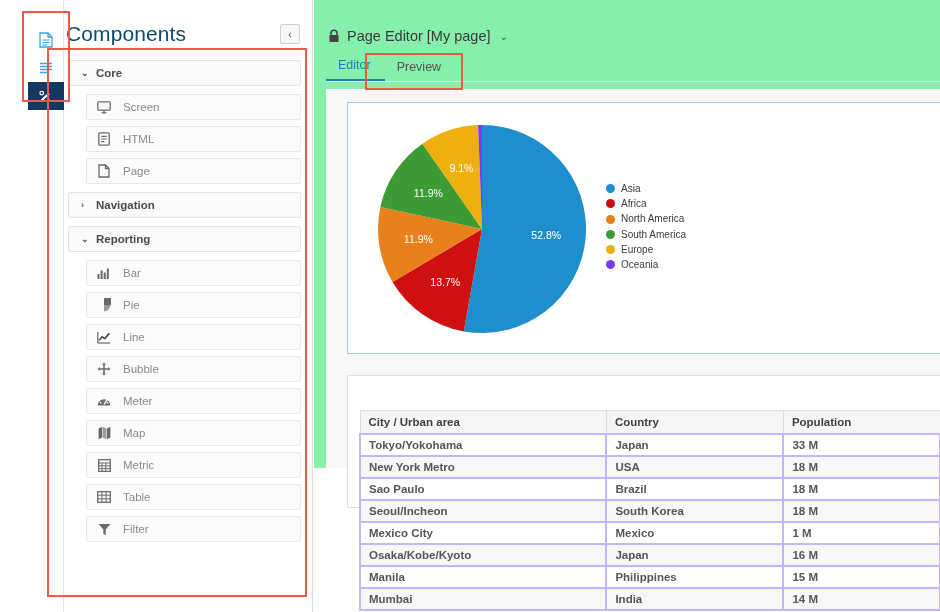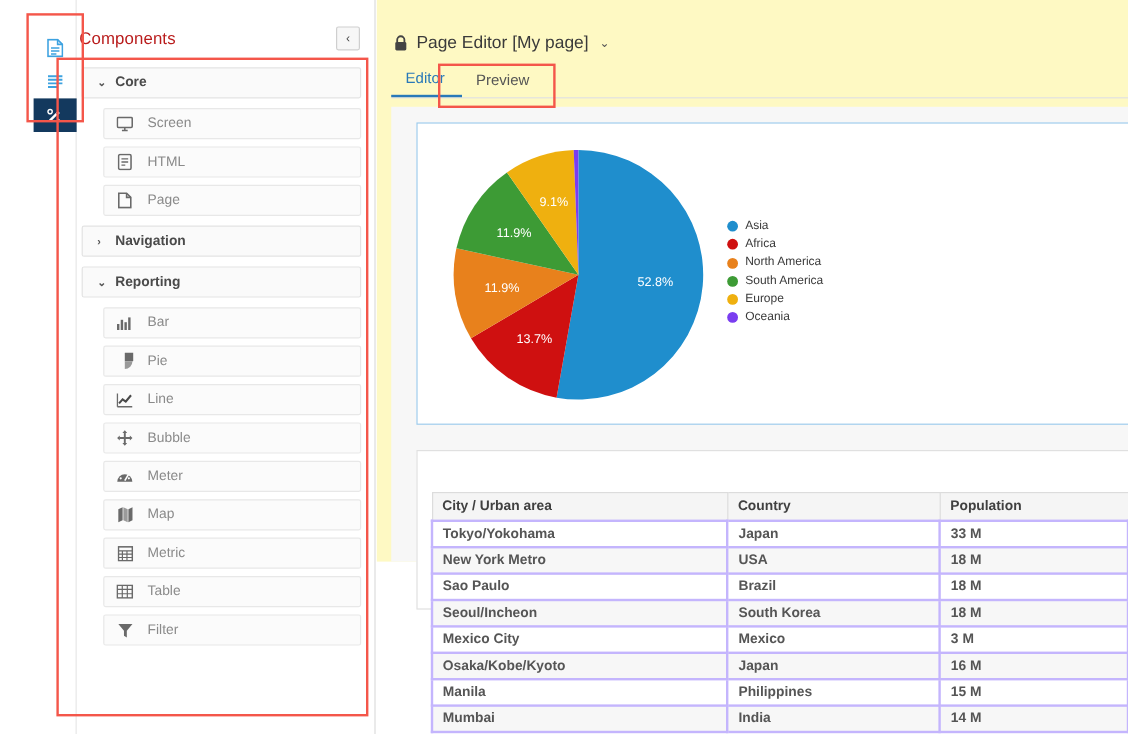--- a/index.html
+++ b/index.html
@@ -32,21 +32,21 @@
   
   .components-panel {
     position: absolute; left: 64px; top: 0; width: 249px; height: 612px;
     background: #ffffff; border-right: 1px solid #dcdcdc;
   }
   .components-head {
     display: flex; align-items: center; justify-content: space-between;
     padding: 22px 12px 14px 0px;
   }
   .components-title {
-    font-size: 14px; color: #b91c1c; font-weight: 400; letter-spacing: .1px;
+    font-size: 21px; color: #0c4a6e; font-weight: 400; letter-spacing: .1px;
     padding-left: 2px;
   }
   .collapse-btn {
     width: 20px; height: 20px; border: 1px solid #cfcfcf; border-radius: 2px;
     background: #f7f7f7; display: flex; align-items: center; justify-content: center;
     cursor: pointer; font-size: 10px; color: #444;
   }
   .panel-scroll { padding: 0 11px 0 4px; }
 
   .group-header {
@@ -62,21 +62,21 @@
     height: 26px; display: flex; align-items: center; gap: 12px;
     padding-left: 10px; margin-bottom: 6px; cursor: grab;
     font-size: 11.5px; color: #8a8a8a;
   }
   .comp-item .ci { width: 14px; display: flex; justify-content: center; color: #6a6a6a; }
   .comp-item .ci svg { display: block; }
 
   
   .main {
     position: absolute; left: 314px; top: 0; right: 0; height: 468px;
-    background: #fef9c3;
+    background: #86efac;
   }
   .main-head { padding: 28px 0 0 14px; }
   .page-title {
     display: flex; align-items: center; gap: 7px;
     font-size: 14.5px; color: #3a3a3a;
   }
   .lock-ic { color: #444; display: flex; }
   .title-caret { font-size: 10px; color: #555; margin-left: 2px; }
 
   .tabs {
@@ -391,21 +391,21 @@
                 <td>18 M</td>
               </tr>
               <tr>
                 <td>Seoul/Incheon</td>
                 <td>South Korea</td>
                 <td>18 M</td>
               </tr>
               <tr>
                 <td>Mexico City</td>
                 <td>Mexico</td>
-                <td>3 M</td>
+                <td>1 M</td>
               </tr>
               <tr>
                 <td>Osaka/Kobe/Kyoto</td>
                 <td>Japan</td>
                 <td>16 M</td>
               </tr>
               <tr>
                 <td>Manila</td>
                 <td>Philippines</td>
                 <td>15 M</td>

